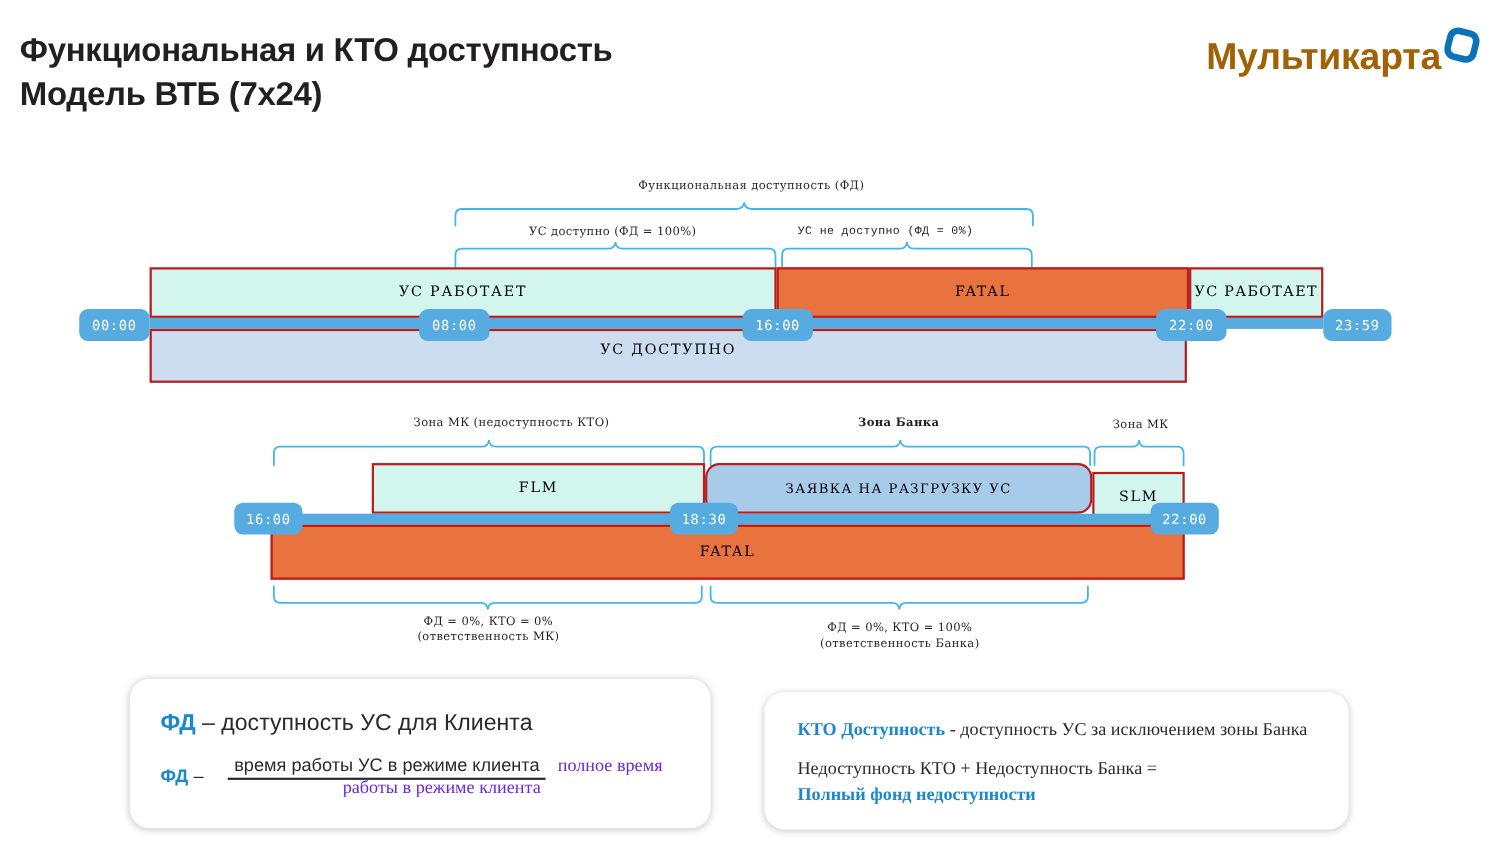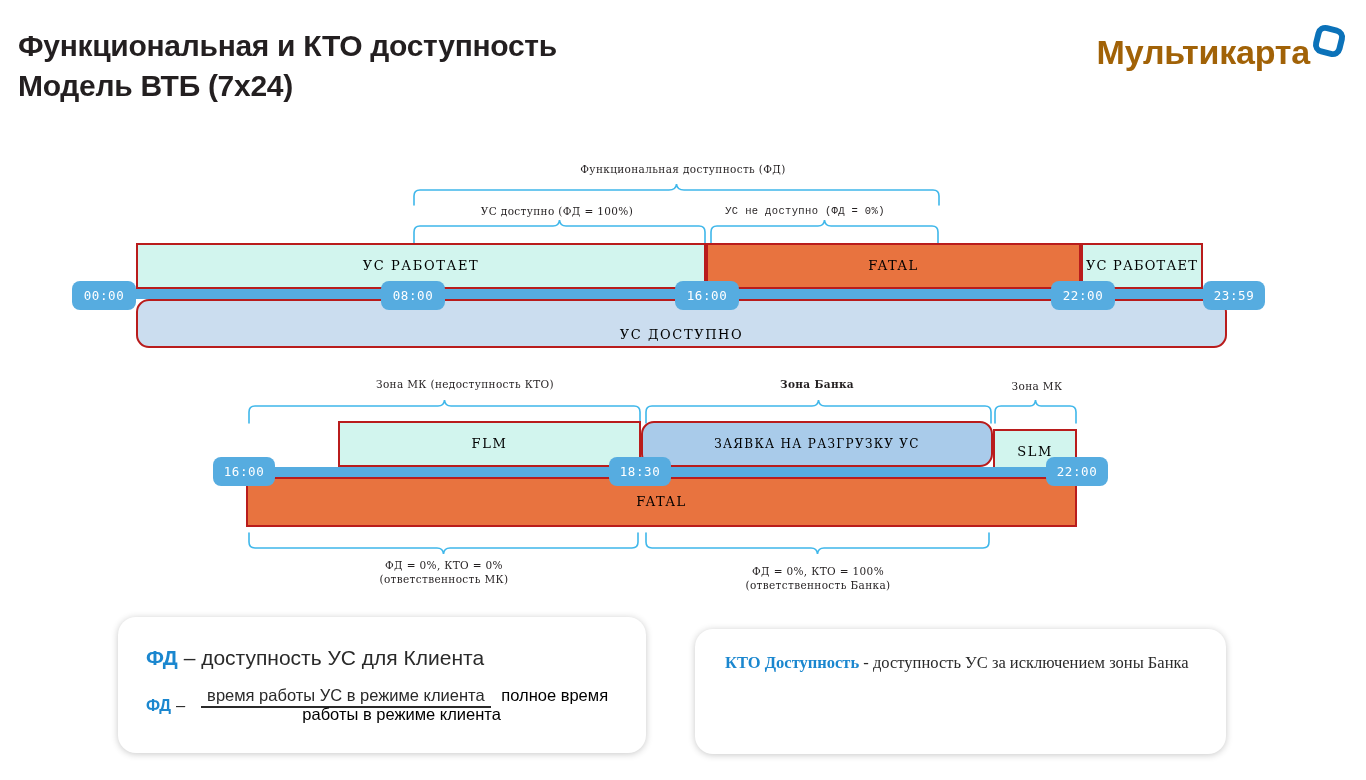--- a/index.html
+++ b/index.html
@@ -128,21 +128,21 @@
     font-size: 16.5px;
   }
   .frac-row .lead { font-weight: bold; color: #1b87cf; margin-right: 5px; }
   .frac-row .dash { margin-right: 6px; color: #2a2a2a; }
   .frac { display: inline-block; text-align: center; }
   .frac .num {
     padding: 0 6px 2px 6px;
     border-bottom: 2px solid #2a2a2a;
     color: #2a2a2a;
   }
-  .frac .den { padding: 2px 6px 0 6px; color: #000000; }
+  .frac .den { padding: 2px 6px 0 6px; color: #6d28d9; font-family: Liberation Serif, serif; }
   .card2-line { font-size: 16.5px; line-height: 1.4; color: #2a2a2a; }
   .card2-line + .card2-line { margin-top: 13px; }
 </style>
 </head>
 <body>
 
 <div id="slide-title">Функциональная и КТО доступность
 Модель ВТБ (7х24)</div>
 
 <div id="brand-logo">
@@ -171,21 +171,21 @@
   </svg>
 </div>
 
 <div class="block mint" style="left:136px; top:243px; width:570px; height:46px;">УС РАБОТАЕТ</div>
 <div class="block orange" style="left:706px; top:243px; width:375px; height:46px;">FATAL</div>
 <div class="block mint" style="left:1081px; top:243px; width:122px; height:46px; letter-spacing:1.2px;">УС
 РАБОТАЕТ</div>
 
 <div class="axis" style="left:136px; top:289px; width:1067px;"></div>
 
-<div class="block blue" style="left:136px; top:299px; width:1091px; height:49px; align-items:flex-start; padding-top:26px;border-radius:13px;">УС ДОСТУПНО</div>
+<div class="block blue" style="left:136px; top:299px; width:943px; height:49px; align-items:flex-start; padding-top:10px;">УС ДОСТУПНО</div>
 
 <div class="pill" style="left:72px;   top:281px; width:64px;">00:00</div>
 <div class="pill" style="left:381px;  top:281px; width:64px;">08:00</div>
 <div class="pill" style="left:675px;  top:281px; width:64px;">16:00</div>
 <div class="pill" style="left:1051px; top:281px; width:64px;">22:00</div>
 <div class="pill" style="left:1203px; top:281px; width:62px;">23:59</div>
 
 <div class="brlabel" style="left:345px; top:377px; width:240px;">Зона МК (недоступность КТО)</div>
 <div class="brlabel" style="left:746px; top:377px; width:142px;font-weight:bold;">Зона Банка</div>
 <div class="brlabel" style="left:996px; top:379px; width:82px;">Зона МК</div>
@@ -248,14 +248,18 @@
       </span>
     </div>
   </div>
 </div>
 
 <div class="card" style="left:695px; top:629px; width:531px; height:125px;">
   <div class="card-inner" style="padding:22px 30px;font-family:Liberation Serif, serif;">
     <div class="card2-line">
       <span class="accent">КТО Доступность</span><span> - доступность УС за исключением зоны Банка</span>
     </div>
+    <div class="card2-line">
+      <span>Недоступность КТО + Недоступность Банка =</span><br>
+      <span class="accent">Полный фонд недоступности</span>
+    </div>
   </div>
 </div>
 
 </body></html>

